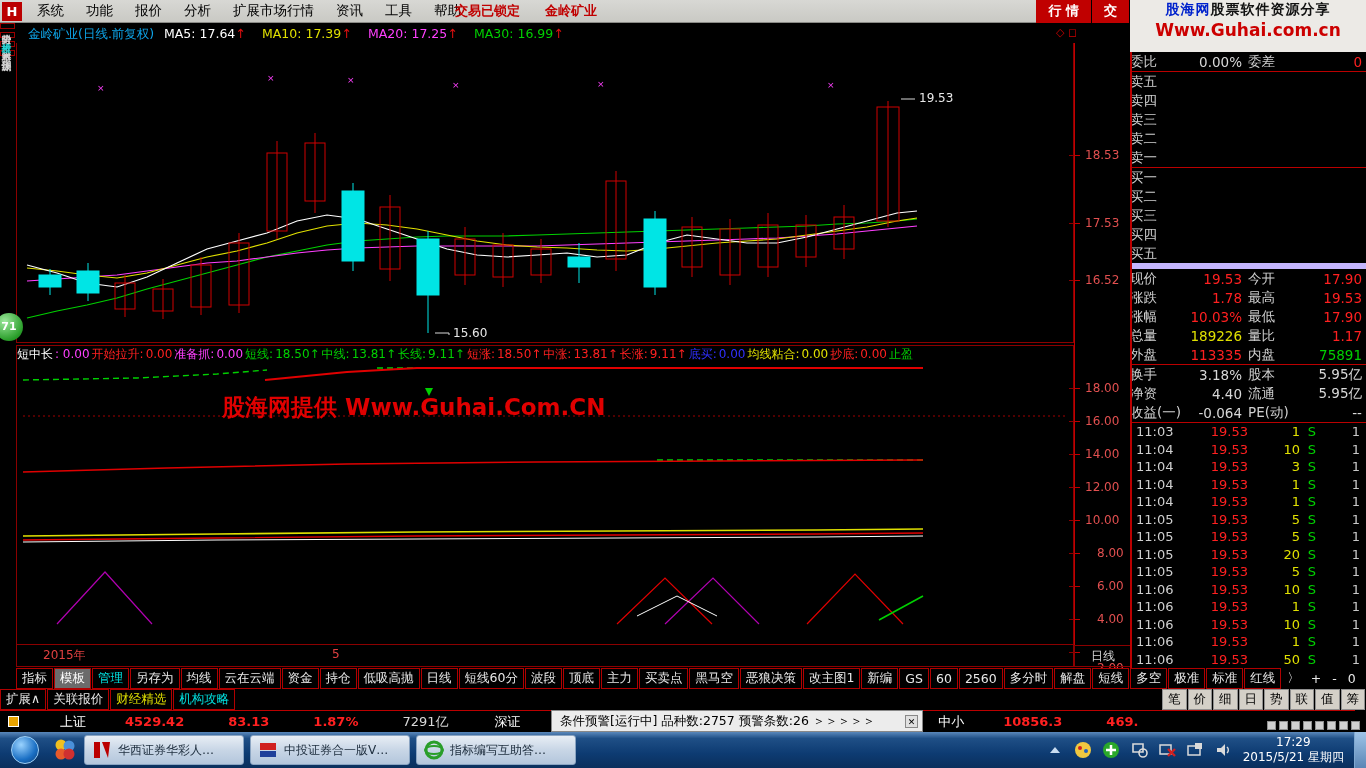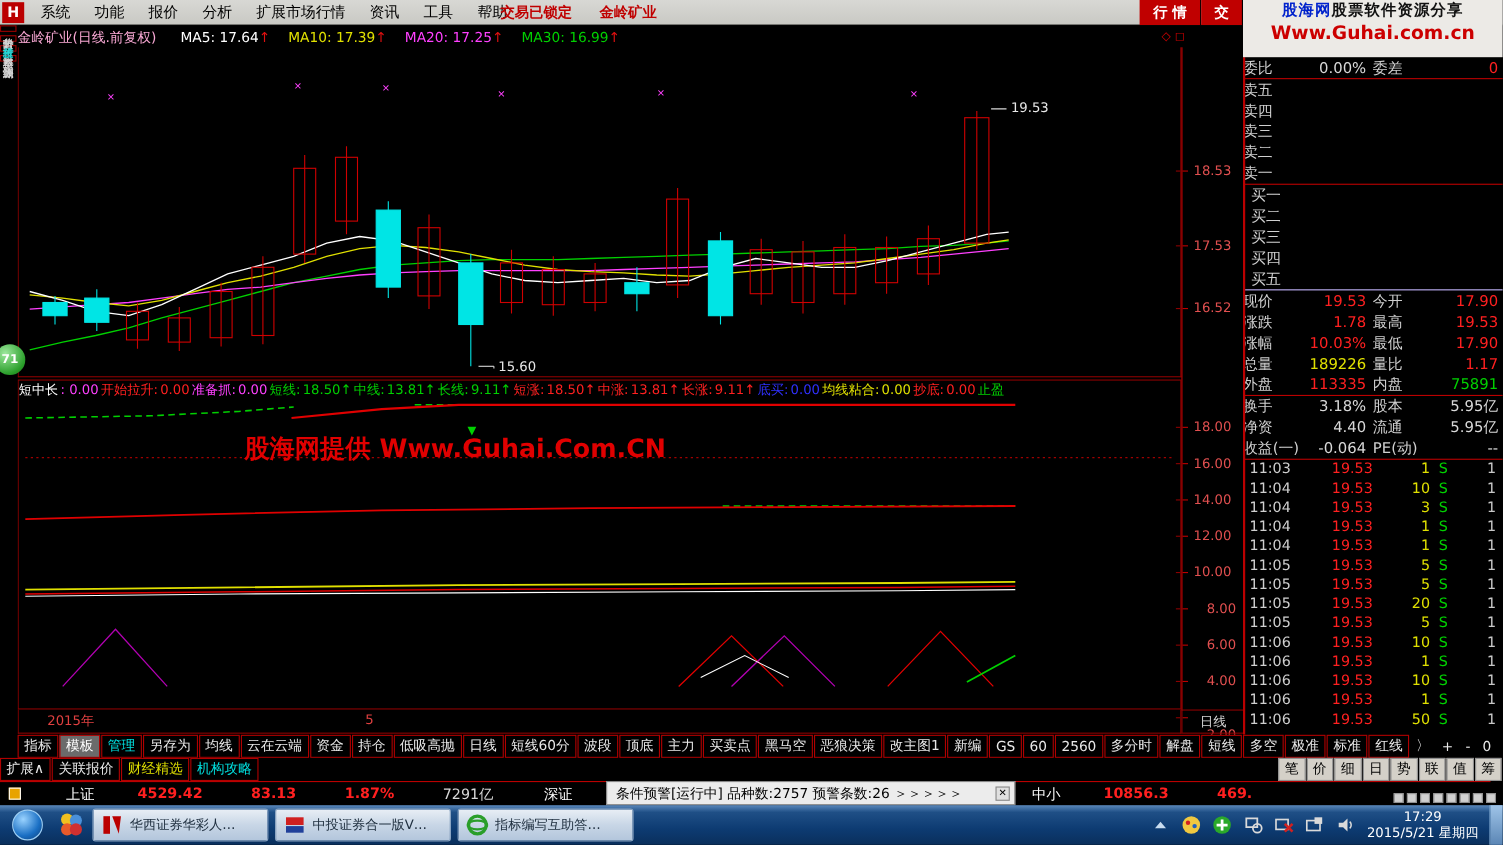--- a/index.html
+++ b/index.html
@@ -49,21 +49,21 @@
 
   #ind-title { position:absolute; left:0; top:0; width:1058px; height:18px; font-size:12px; white-space:nowrap; overflow:hidden; }
   #ind-title span { margin-right:2px; }
 
   .watermark { position:absolute; left:205px; top:46px; color:#e00000; font-size:23px; font-weight:bold; white-space:nowrap; }
 
   
   #rightpanel { position:absolute; right:0; top:52px; width:236px; bottom:100px; background:#000; color:#ccc; font-size:13px; }
   #weibi { border-bottom:1px solid #b00; height:20px; }
   #sellbox { border-bottom:1px solid #b00; }
-  #buybox { border-bottom:1px solid #c4b5fd;text-align:center; }
+  #buybox { border-bottom:6px solid #c4b5fd; }
   #statbox { border-bottom:1px solid #b00; }
   .q2 { display:flex; height:19px; align-items:center; font-size:13.5px; }
   .q2 .c1 { width:42px; color:#d0d0d0; }
   .q2 .c2 { width:76px; text-align:right; padding-right:6px; }
   .q2 .c3 { width:50px; color:#d0d0d0; }
   .q2 .c4 { flex:1; text-align:right; padding-right:4px; }
   .tickrow { display:flex; height:17.5px; font-size:13px; align-items:center; }
   .tickrow .tt { width:52px; color:#cfcfcf; padding-left:6px;}
   .tickrow .tp { width:66px; text-align:right; color:#ff2020; }
   .tickrow .tv { width:52px; text-align:right; color:#e0e000; }
@@ -137,21 +137,21 @@
   <div class="vtab">分时走势</div>
   <div class="vtab sel">技术分析</div>
   <div class="vtab">基本资料</div>
   <div class="vtab">预测评级</div>
   <div id="greenball">71</div>
 </div>
 
 <div id="chartwrap">
 
   <div id="titlebar">
-    <div class="seg" style="left:0;color:#f9a8d4;">金岭矿业(日线.前复权)</div>
+    <div class="seg" style="left:12px;color:#0ea5e9;">金岭矿业(日线.前复权)</div>
     <div class="seg" style="left:148px;color:#fff;">
       <span>MA5:</span>
       <span>17.64</span><span class="up-arrow">↑</span>
     </div>
     <div class="seg" style="left:246px;color:#e0e000;">
       <span>MA10:</span>
       <span>17.39</span><span class="up-arrow">↑</span>
     </div>
     <div class="seg" style="left:352px;color:#ff40ff;">
       <span>MA20:</span>

